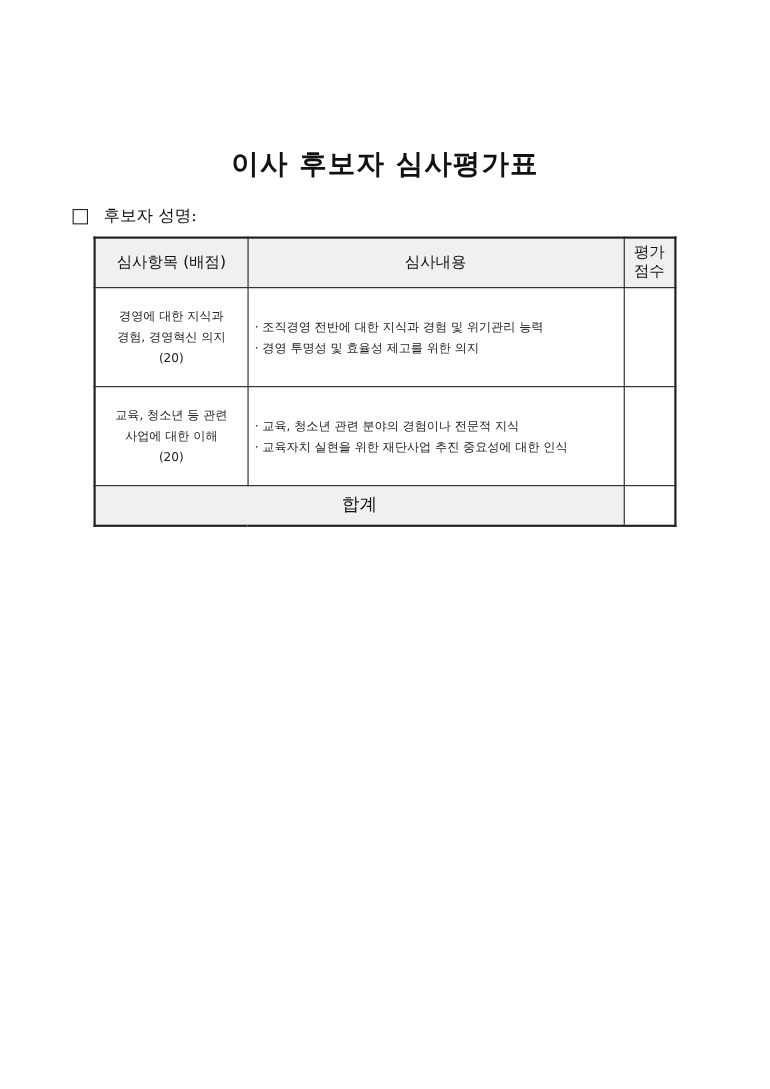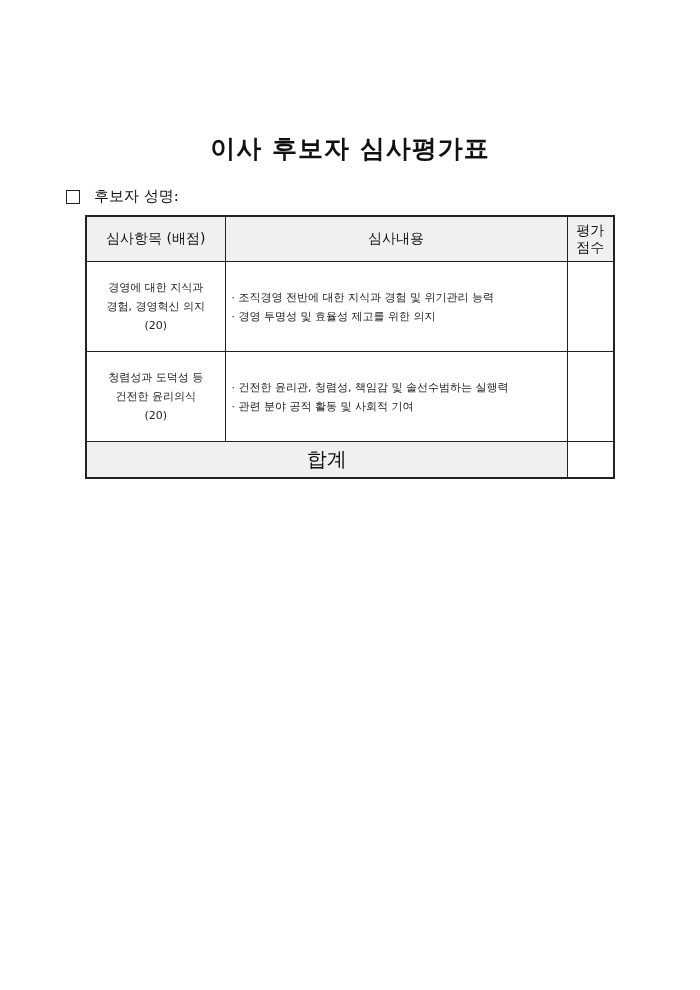--- a/index.html
+++ b/index.html
@@ -10,21 +10,21 @@
   table { position:absolute; top:215px; left:85px; width:530px; border-collapse:collapse; table-layout:fixed; }
   td, th { border:1px solid #222; padding:0; text-align:center; vertical-align:middle; }
   table { border:2px solid #222; }
   th { background:#f0f0f0; font-weight:normal; font-size:14px; height:44px; }
   .col1 { width:139px; } .col2 { width:342px; } .col3 { width:47px; }
   .sm { font-size:14px; line-height:17px; }
   .cat { font-size:11px; line-height:19px; color:#222; }
   .content { text-align:left; padding-left:6px; font-size:11px; line-height:19px; color:#222; }
   tr.row td { height:89px; }
   .total td { height:35px; }
-  .total .label { background:#f0f0f0; font-size:20px; }
+  .total .label { background:#f0f0f0; font-size:16px; }
 </style>
 </head>
 <body>
 
 <div class="title">이사 후보자 심사평가표</div>
 
 <div class="candidate">
   <span class="checkbox"></span>
   <span>후보자 성명:</span>
 </div>
@@ -52,33 +52,33 @@
       <div>(20)</div>
     </td>
     <td class="content">
       <div>· 조직경영 전반에 대한 지식과 경험 및 위기관리 능력</div>
       <div>· 경영 투명성 및 효율성 제고를 위한 의지</div>
     </td>
     <td></td>
   </tr>
 
 
-
   <tr class="row">
     <td class="cat">
-      <div>청렴성과 도덕성 등</div>
-      <div>건전한 윤리의식</div>
+      <div>교육, 청소년 등 관련</div>
+      <div>사업에 대한 이해</div>
       <div>(20)</div>
     </td>
     <td class="content">
-      <div>· 건전한 윤리관, 청렴성, 책임감 및 솔선수범하는 실행력</div>
-      <div>· 관련 분야 공적 활동 및 사회적 기여</div>
+      <div>· 교육, 청소년 관련 분야의 경험이나 전문적 지식</div>
+      <div>· 교육자치 실현을 위한 재단사업 추진 중요성에 대한 인식</div>
     </td>
     <td></td>
   </tr>
+
 
 
   <tr class="total">
     <td class="label" colspan="2">합계</td>
     <td></td>
   </tr>
 </tbody>
   </table>
 
 </body></html>

